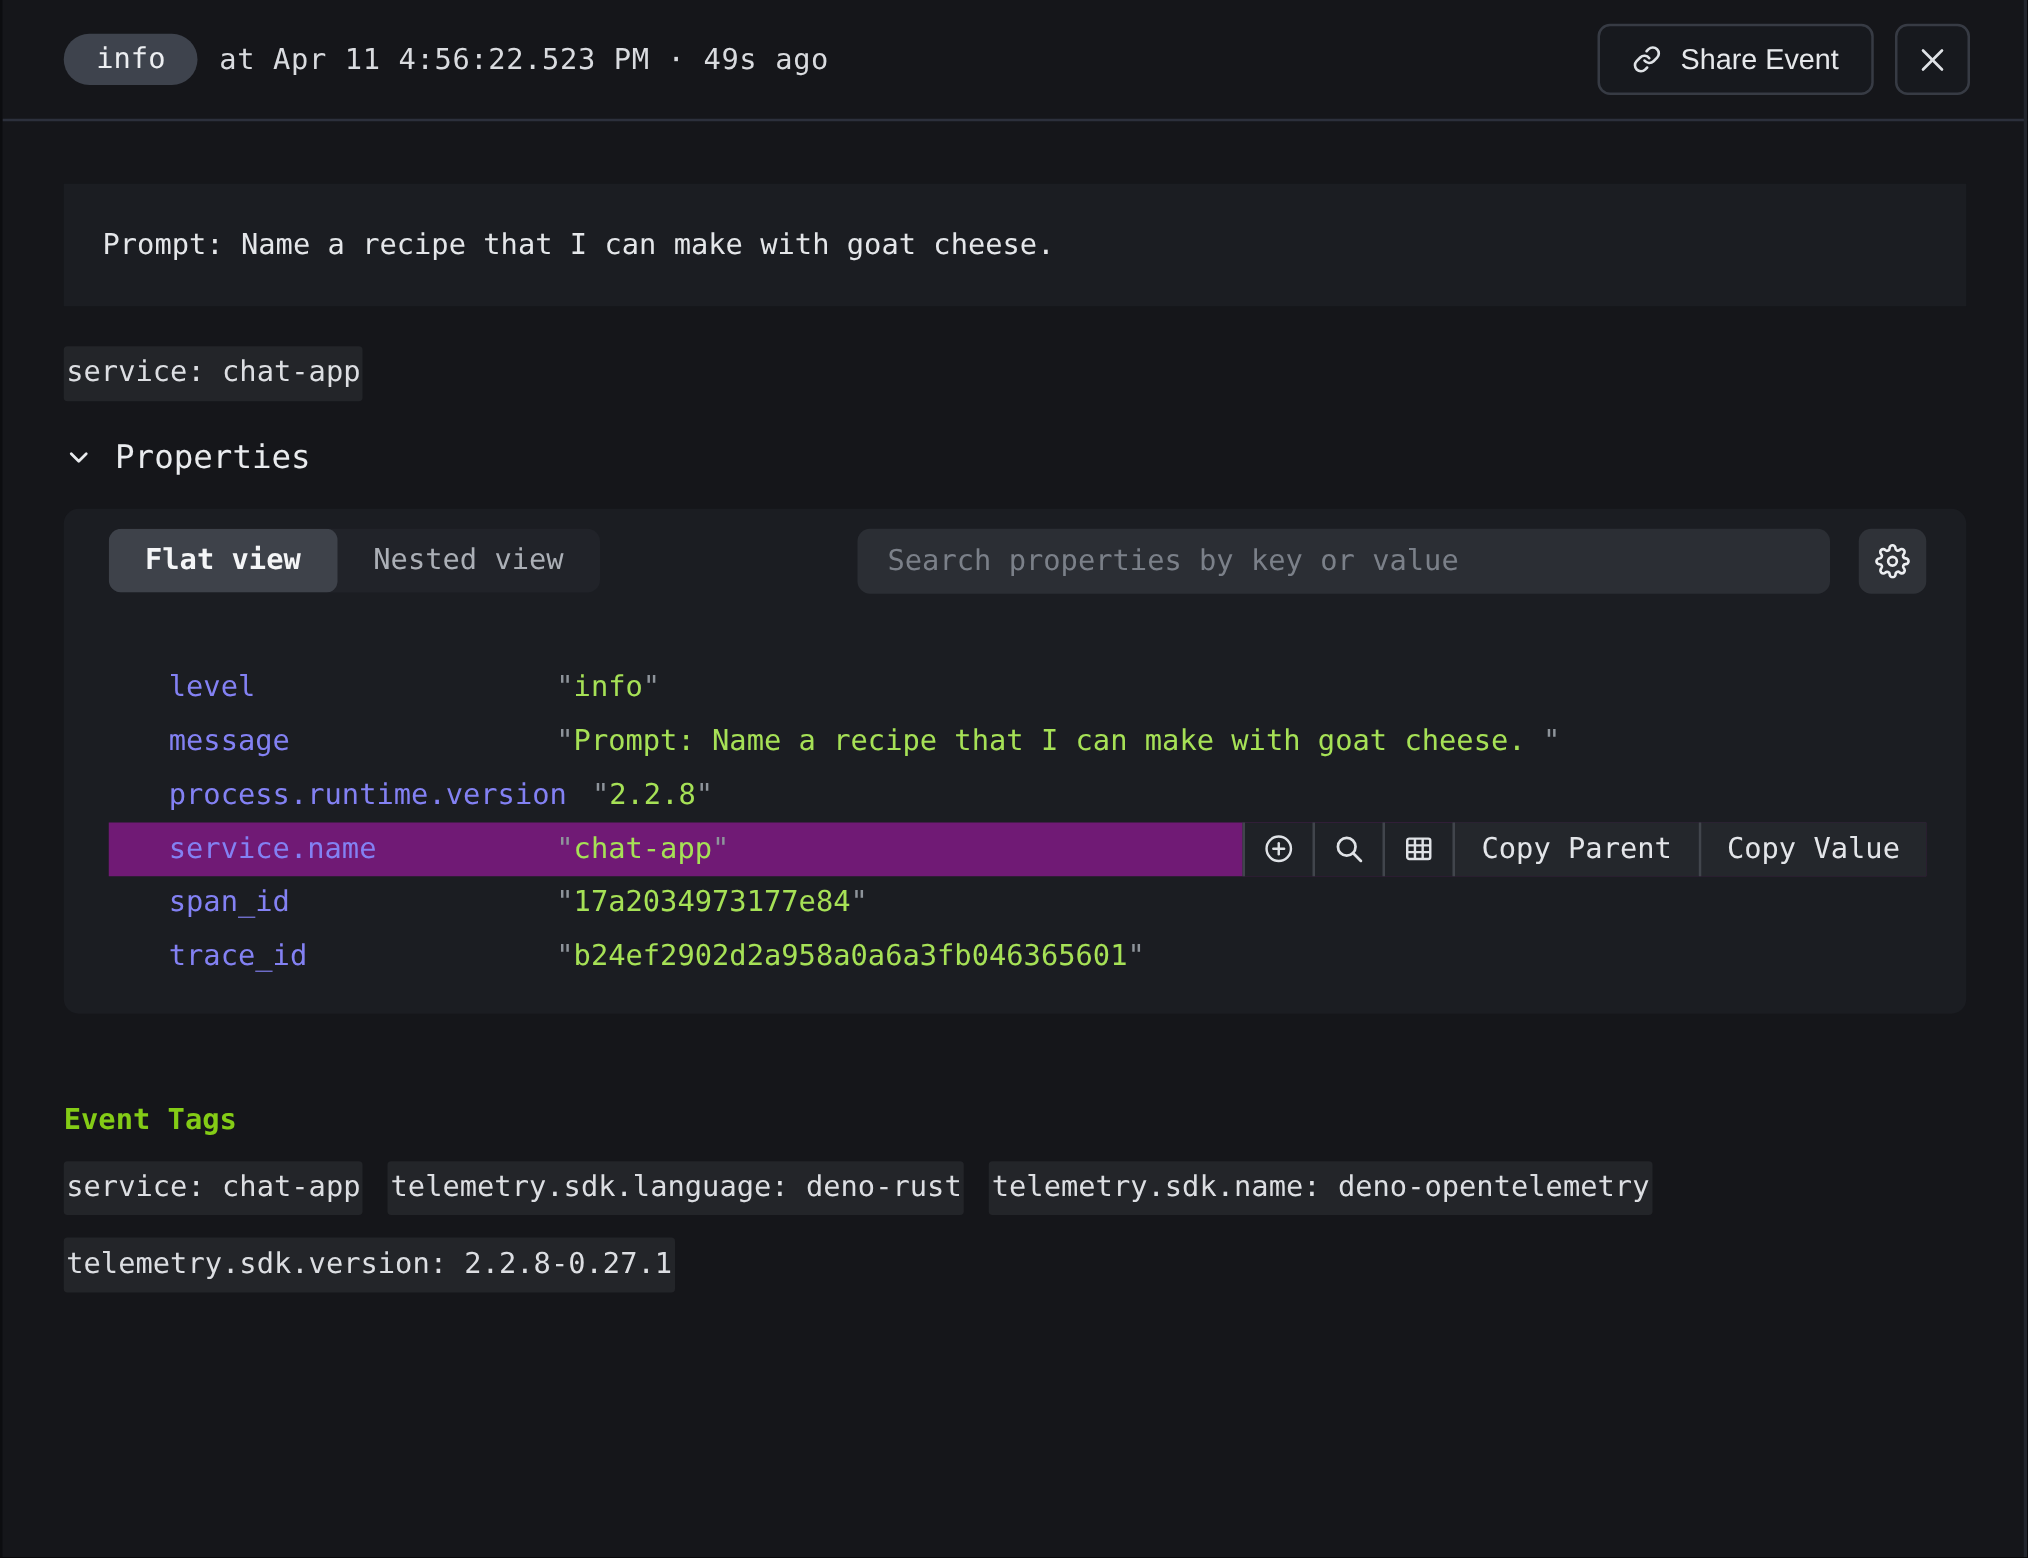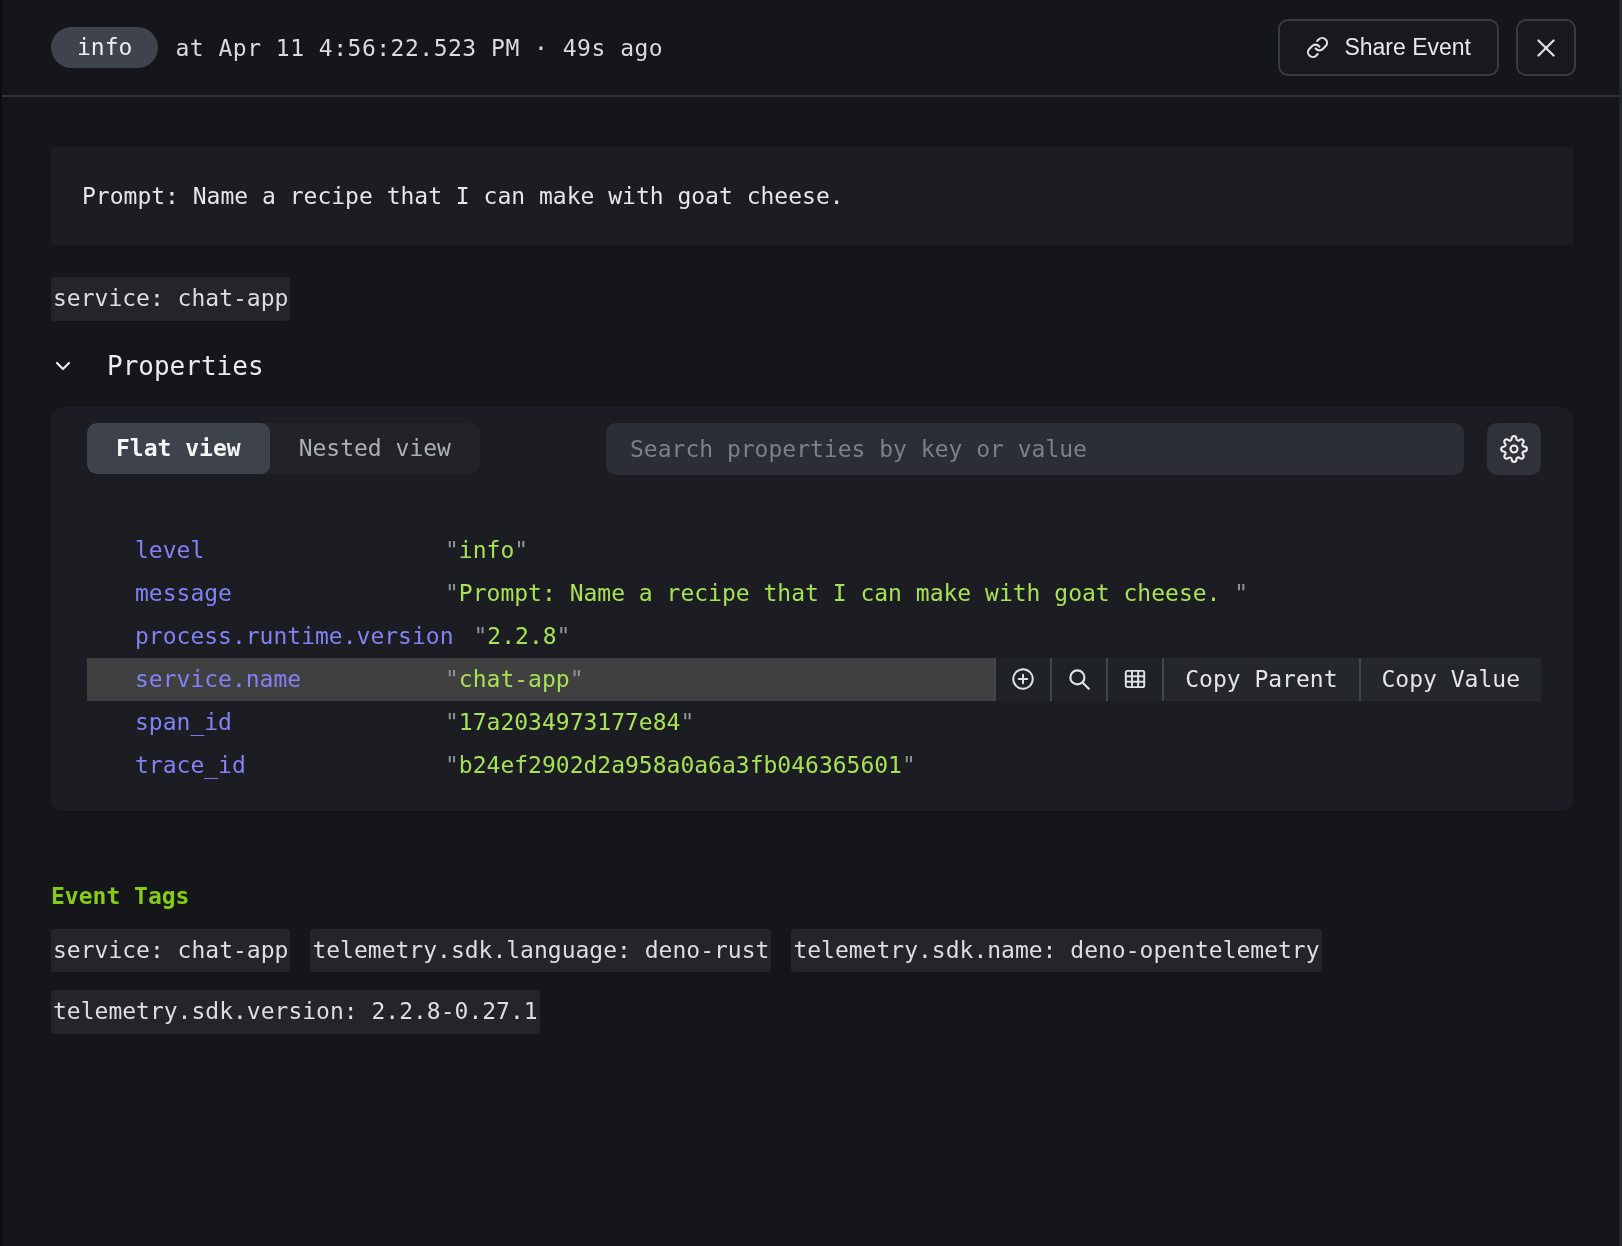--- a/index.html
+++ b/index.html
@@ -47,45 +47,45 @@
   .tabs::before { content:""; position:absolute; left:0; right:0; bottom:0; height:10px; background:#2a3234; }
   .tab {
     position:relative; height:100%; display:flex; align-items:center;
     padding:0 48px; font-size:23px; color:#d6d9dd; cursor:pointer; white-space:nowrap;
   }
   .tab.active { font-weight:bold; color:#f3f4f6; }
   .tab.active::after { content:""; position:absolute; left:0; right:0; bottom:0; height:10px; background:#4ce17d; }
 
   
   .section-head {
-    display:flex; align-items:center; gap:32px;
+    display:flex; align-items:center; gap:17px;
     margin:30px 0 0 49px; font-size:26px; color:#e9ebee;
   }
   .panel {
     margin:26px 49px 0 49px; background:#1b1d22; border-radius:12px;
     padding:16px 32px 24px 36px;
   }
   .toolbar { display:flex; align-items:center; }
   .view-toggle { display:flex; background:#212329; border-radius:10px; overflow:hidden; }
   .view-option { padding:12px 29px; font-size:23px; color:#abafb6; cursor:pointer; border-radius:9px; line-height:1.2; }
   .view-option.selected { background:#3e424a; color:#f4f5f7; font-weight:bold; }
   .search-input {
-    margin-left:auto; width:858px; height:52px; background:#2b2e34;
+    margin-left:auto; width:778px; height:52px; background:#2b2e34;
     border:none; outline:none; border-radius:10px; padding:0 24px;
     color:#dfe1e5; font-size:23px; font-family:"DejaVu Sans Mono", monospace;
   }
   .search-input::placeholder { color:#7b8089; }
   .gear-btn {
     margin-left:23px; width:54px; height:52px; background:#2f3238;
     border:none; border-radius:10px;
   }
 
   .rows { margin-top:54px; }
   .prop-row { height:43px; display:flex; align-items:center; padding-left:48px; font-size:23px; }
-  .prop-row.highlighted { background:#404040; padding-left:48px; }
+  .prop-row.highlighted { background:#701a75; padding-left:48px; }
   .pkey { min-width:290px; margin-right:20px; color:#8381f3; white-space:nowrap; }
   .pval { white-space:pre; color:#a6e156; }
   .pval::before, .pval::after { content:'"'; color:#8e949b; }
 
   .row-actions { margin-left:auto; height:43px; display:flex; align-items:stretch; background:#1f2227; }
   .row-action {
     display:flex; align-items:center; justify-content:center;
     border:none; border-left:2px solid #41454c; background:transparent;
     color:#e3e5e9; cursor:pointer;
   }

